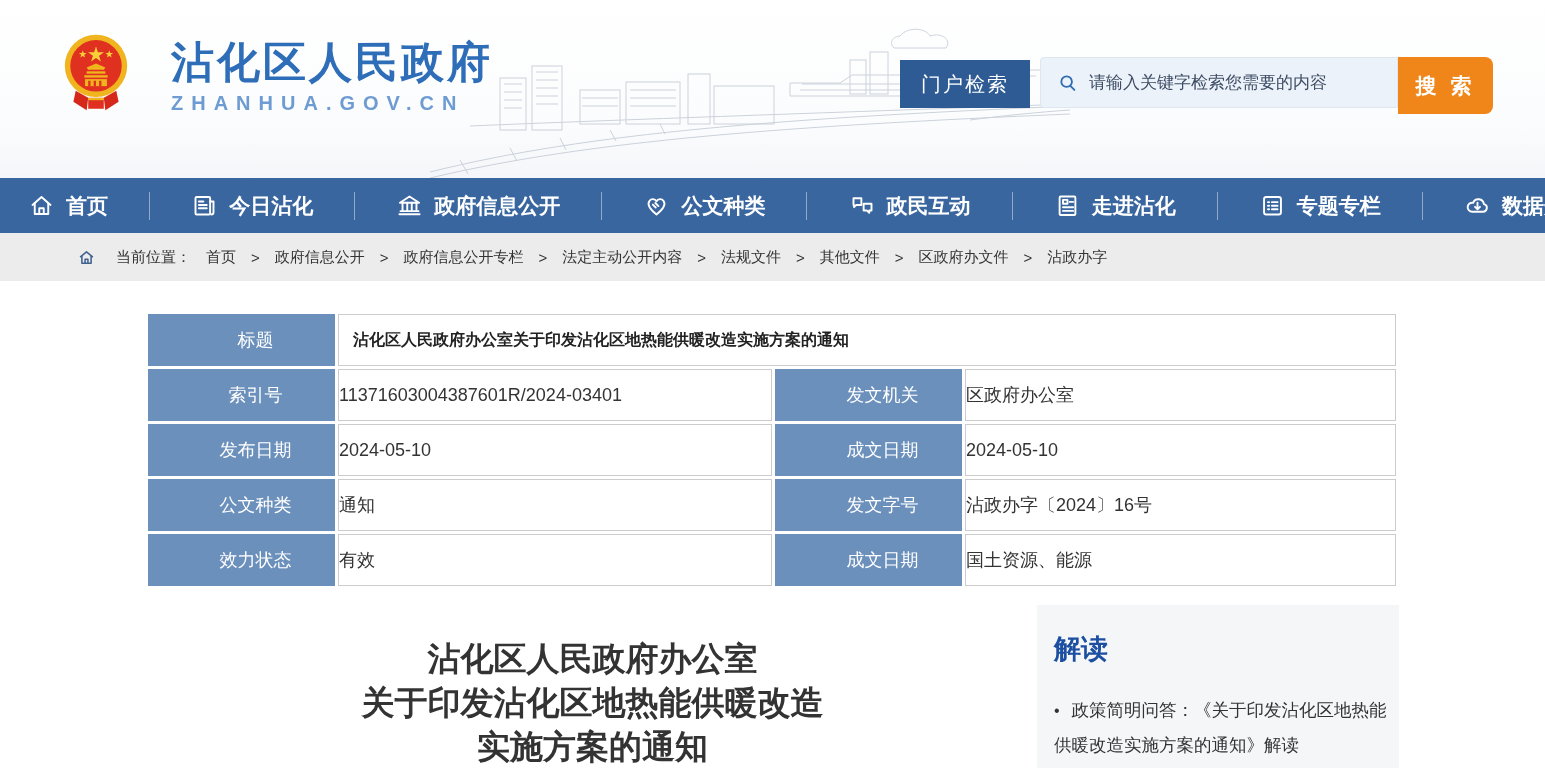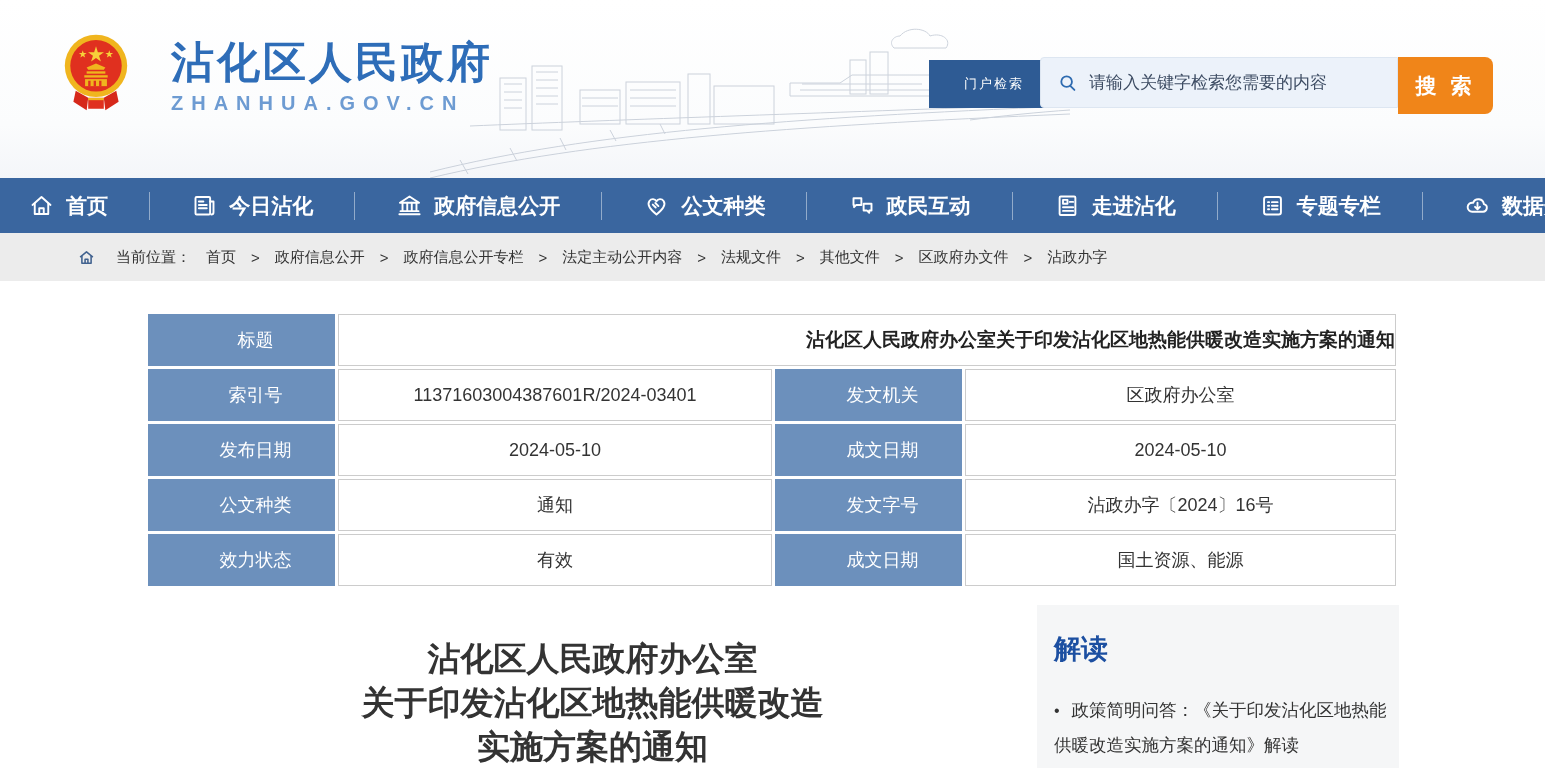--- a/index.html
+++ b/index.html
@@ -10,22 +10,22 @@
   .header { position:relative; width:100%; height:178px;
     background:linear-gradient(180deg,#ffffff 0%,#fbfcfd 70%,#f4f6f9 100%); overflow:hidden; }
   .sketch { position:absolute; left:430px; top:0; width:640px; height:178px; opacity:.75; }
   .logo-block { position:absolute; left:57px; top:26px; display:flex; align-items:center; gap:36px; cursor:pointer; }
   .emblem { width:78px; height:100px; }
   .site-text { display:flex; flex-direction:column; }
   .site-name { font-size:43px; font-weight:bold; color:#2e6db8; letter-spacing:3px; line-height:50px; }
   .site-domain { font-size:20px; color:#6d9bd2; letter-spacing:8px; margin-top:5px; font-weight:bold; }
 
   .portal-btn { position:absolute; left:900px; top:60px; width:130px; height:48px;
-    background:#2e5b94; color:#fff; font-size:13px; border:none; display:flex;
-    align-items:center; justify-content:center; letter-spacing:2px; cursor:pointer;margin-left:29px; }
+    background:#2e5b94; color:#fff; font-size:20px; border:none; display:flex;
+    align-items:center; justify-content:center; letter-spacing:2px; cursor:pointer; }
   .search-wrap { position:absolute; left:1040px; top:57px; width:358px; height:51px;
     background:#ecf2fa; border:1px solid #dde6f1; border-radius:4px 0 0 4px;
     display:flex; align-items:center; padding-left:16px; gap:10px; }
   .search-wrap input { flex:1; border:none; outline:none; background:transparent;
     font-size:17px; color:#14532d; font-family:inherit; }
   .search-wrap input::placeholder { color:#3d4c63; opacity:1; }
   .search-btn { position:absolute; left:1398px; top:57px; width:95px; height:57px;
     background:#f08519; color:#fff; font-size:21px; font-weight:bold; border:none;
     border-radius:0 8px 8px 0; letter-spacing:4px; cursor:pointer; }
 
@@ -43,22 +43,22 @@
   .breadcrumb .crumb { cursor:pointer; }
   .bc-home { width:17px; height:17px; margin-right:6px; }
   .bc-sep { color:#333; }
 
   
   .main { padding:30px 0 0 148px; background:#fff; }
   .info-table { border-collapse:separate; border-spacing:3px; table-layout:fixed;
     width:1254px; margin-left:-3px; }
   .info-table td { height:52px; vertical-align:middle; }
   .cell-lbl { background:#6c90bc; color:#fff; text-align:center; font-size:18px;padding-left:28px; }
-  .cell-val { background:#fff; border:1px solid #cccccc; text-align:center; font-size:18px; color:#333; }
-  .cell-title-val { font-weight:bold; text-align:right; padding-left:21px; font-size:19px; color:#222; }
+  .cell-val { background:#fff; border:1px solid #cccccc; font-size:18px; color:#333; }
+  .cell-title-val { font-weight:bold; text-align:left; padding-left:14px; font-size:16px; color:#222; }
 
   .lower { display:flex; width:1251px; margin-top:16px; align-items:flex-start; }
   .doc-title { flex:1; text-align:center; padding-top:32px; font-size:33px; font-weight:bold;
     color:#333; line-height:44px; }
   .interpret { width:362px; background:#f5f6f7; padding:26px 10px 30px 17px; min-height:200px; }
   .interpret-title { color:#1c4fa1; font-size:27px; font-weight:bold; }
   .interpret-item { margin-top:26px; font-size:17.5px; color:#333; line-height:34px; cursor:pointer; }
   .interpret-item .bullet { margin-right:12px; font-size:16px; }
 
   svg.ico { stroke:#fff; fill:none; stroke-width:1.7; stroke-linecap:round; stroke-linejoin:round; }

